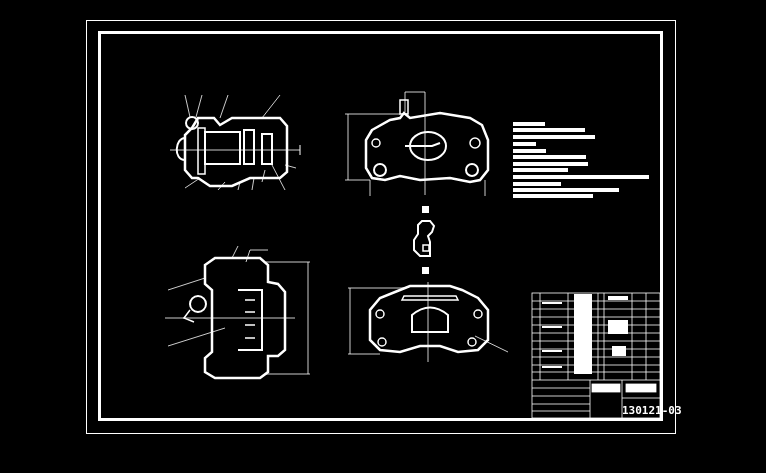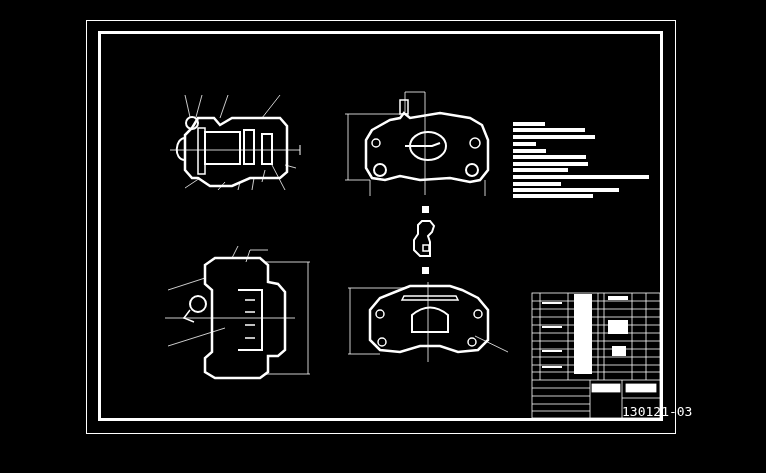--- a/index.html
+++ b/index.html
@@ -2,21 +2,21 @@
 <html><head>
 <meta charset="utf-8">
 <style>
   html, body { margin:0; padding:0; background:#000; }
   body { width:766px; height:473px; position:relative; overflow:hidden; font-family:"DejaVu Sans", sans-serif; color:#fff; }
   .abs { position:absolute; }
   .outer-frame { left:86px; top:20px; width:590px; height:414px; border:1px solid #fff; box-sizing:border-box; }
   .inner-frame { left:98px; top:31px; width:565px; height:390px; border:3px solid #fff; box-sizing:border-box; }
   svg { position:absolute; left:0; top:0; }
   .notes-line { position:absolute; left:513px; height:4px; background:#fff; }
-  .drawno { position:absolute; left:622px; top:404px; font-family:"DejaVu Sans Mono", monospace; font-size:13px; color:#fff; letter-spacing:0px; }
+  .drawno { position:absolute; left:622px; top:404px; font-family:"DejaVu Sans Mono", monospace; font-size:11px; color:#fff; letter-spacing:0px;font-weight:bold; }
 </style>
 </head>
 <body>
 
 <div class="abs outer-frame"></div>
 <div class="abs inner-frame"></div>
 
 <svg width="766" height="473" viewBox="0 0 766 473" fill="none" stroke="#fff">
 
   <g stroke-width="2.5">

